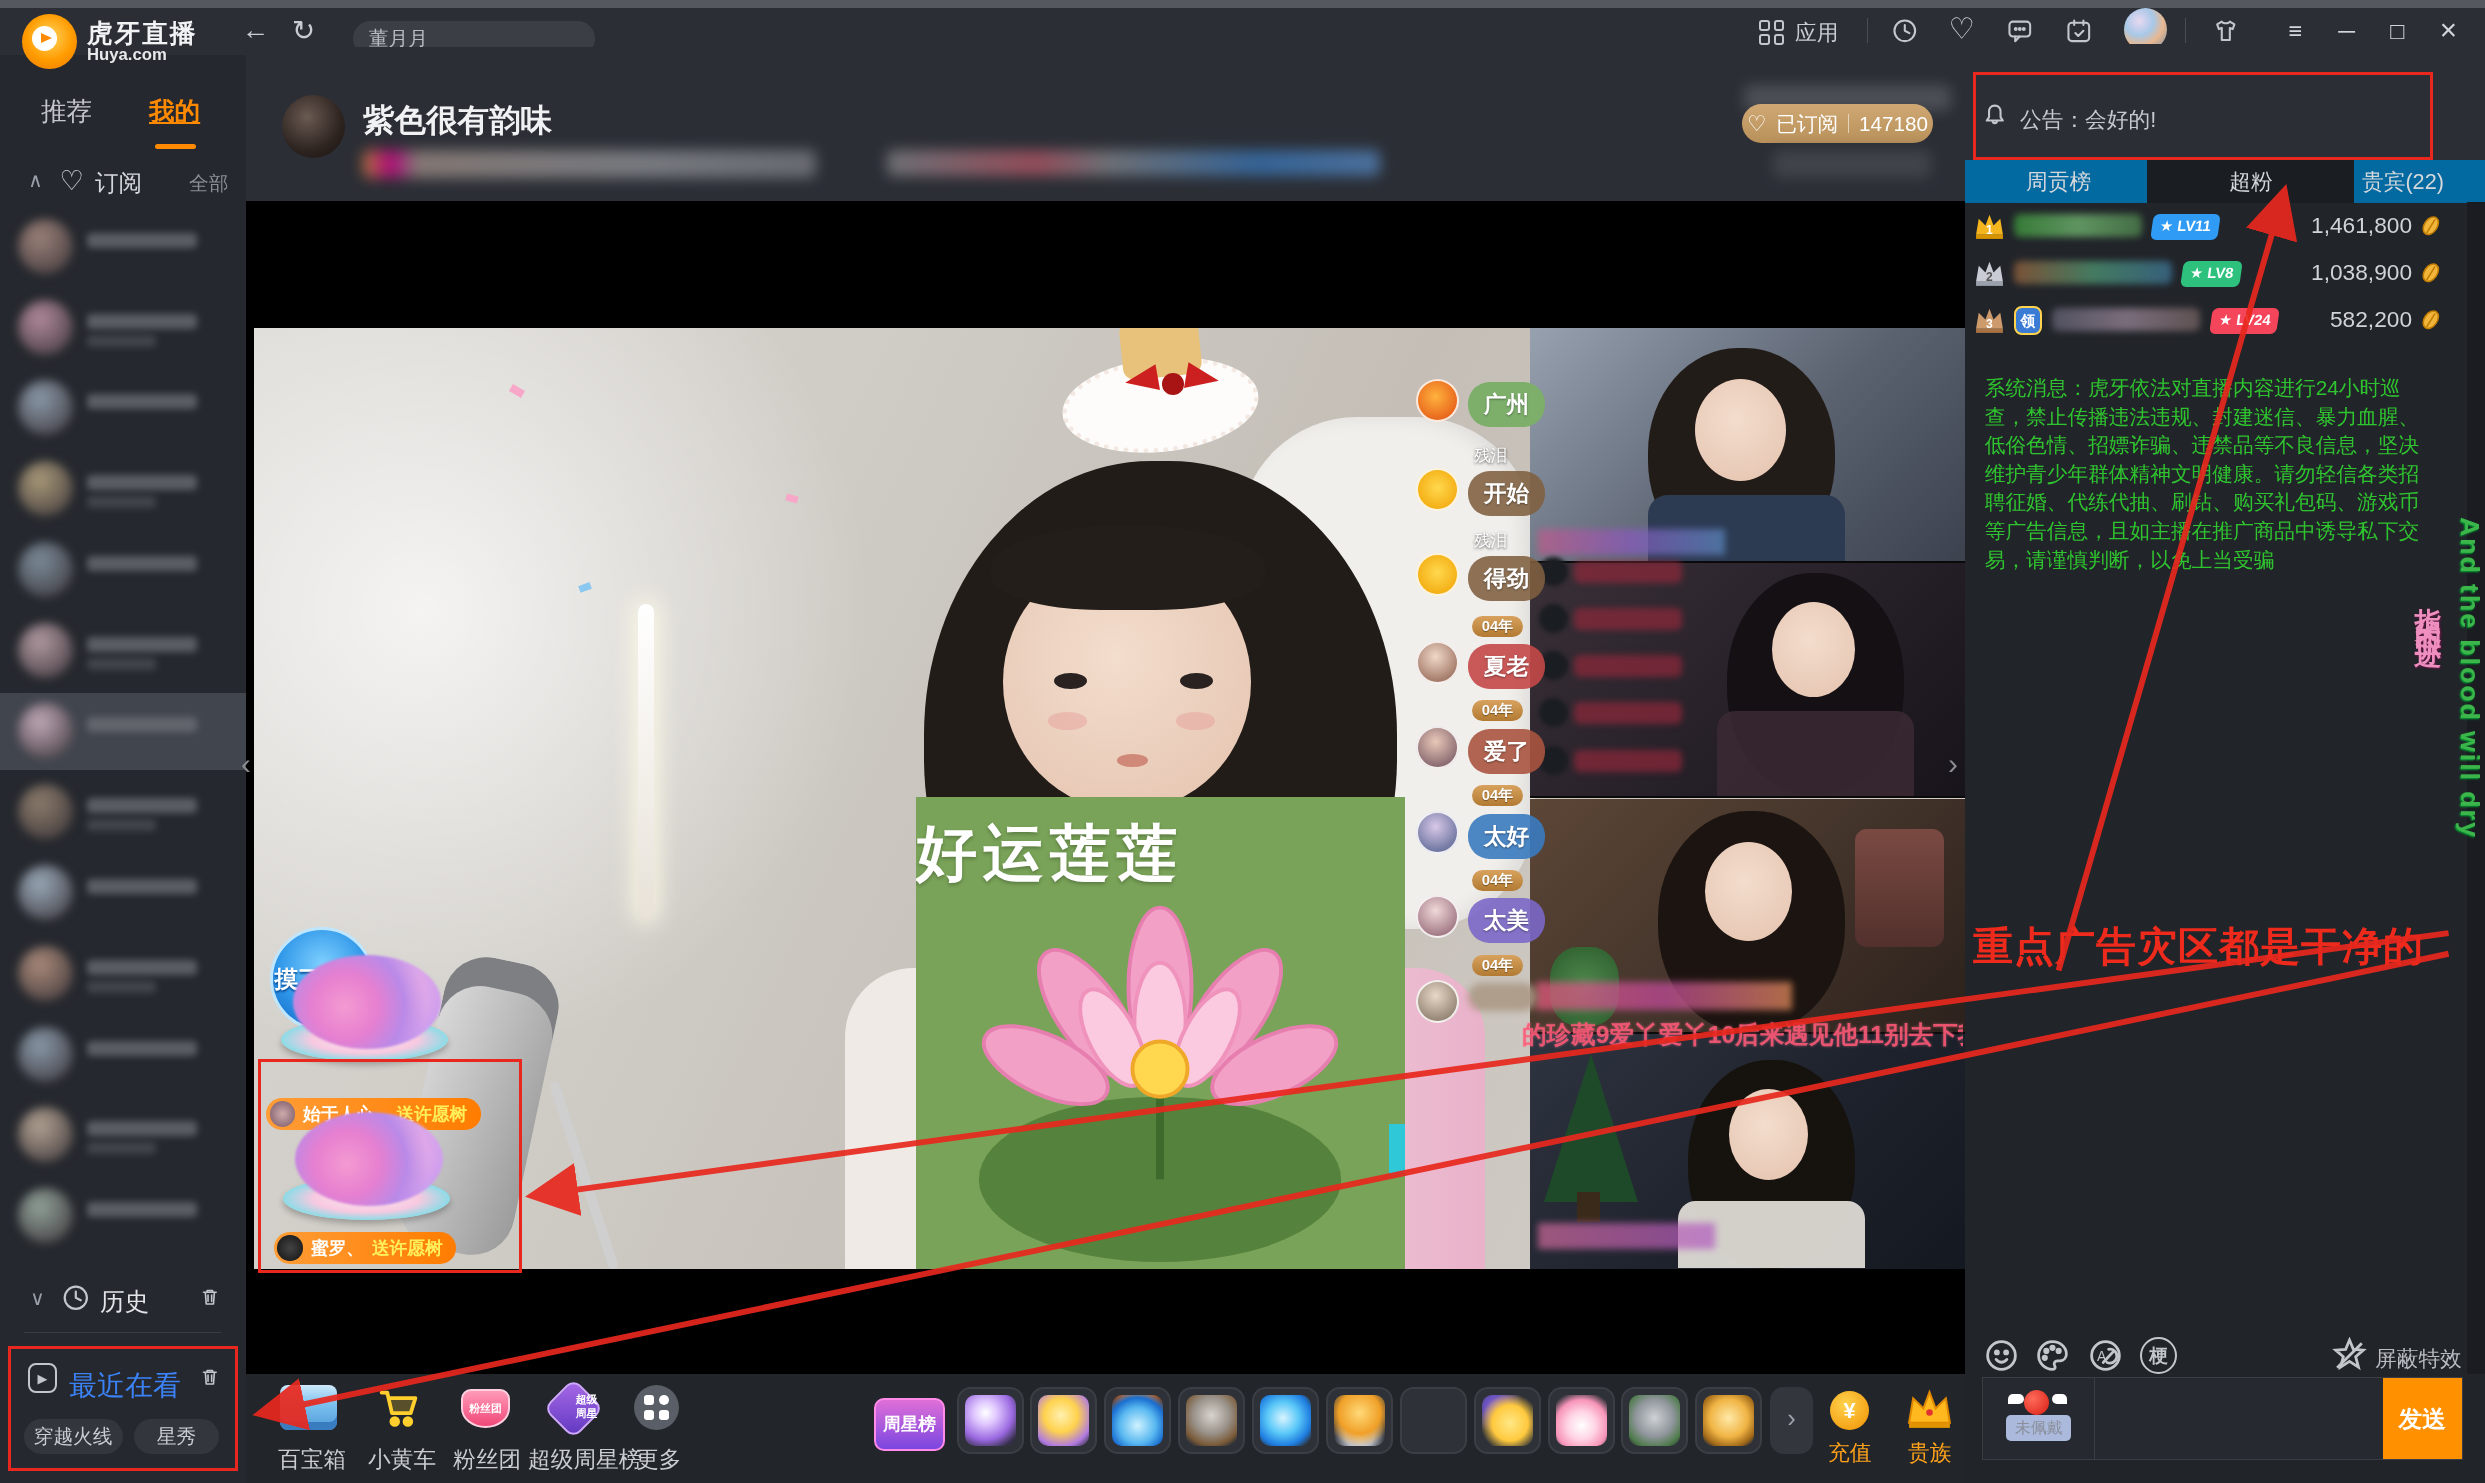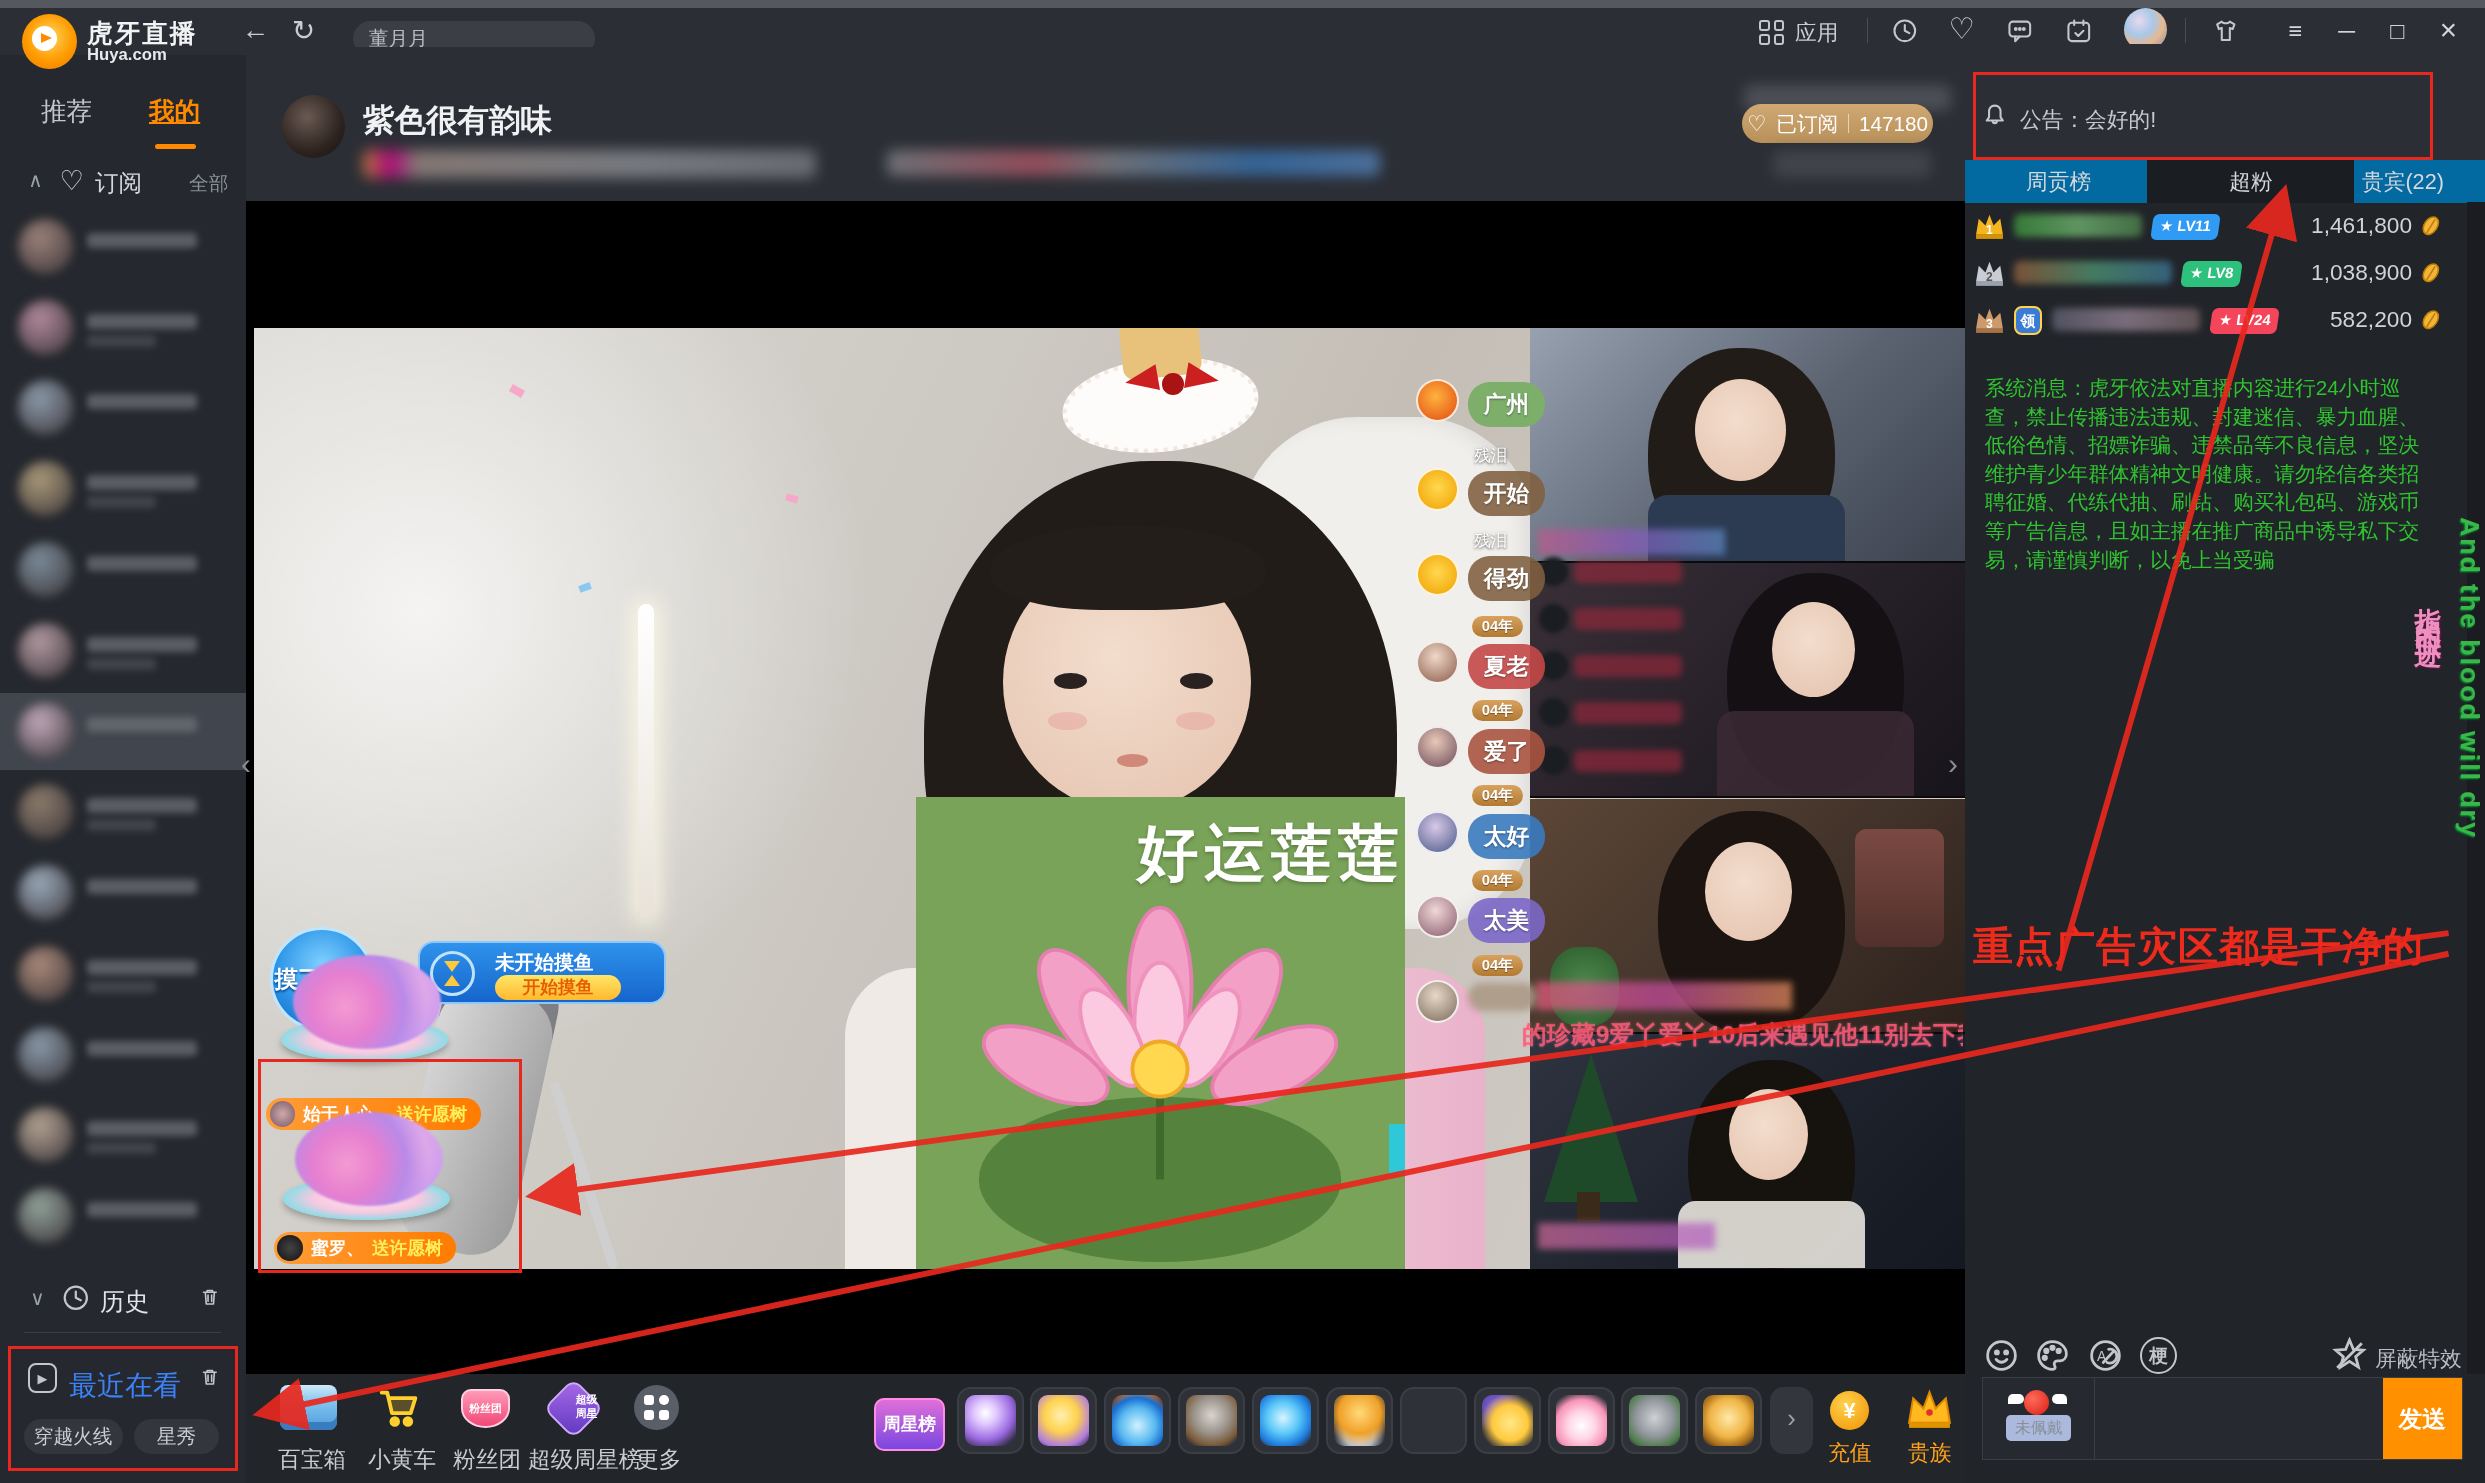--- a/index.html
+++ b/index.html
@@ -52,21 +52,21 @@
   .banner .bava{width:25.6px;height:25.6px;border-radius:50%;background:radial-gradient(circle,#caa,#756);}
   .banner .gift{color:#ffef5a;}
   .plate{position:absolute;width:167px;height:43px;border-radius:50%;background:radial-gradient(ellipse at 50% 50%,#fce9f2 0%,#f7c9e0 45%,#7adfe8 75%,#3fb9d6 100%);box-shadow:0 3.9px 5.9px rgba(0,0,0,.25);}
   .bloom{position:absolute;width:148px;height:94px;border-radius:50%;background:radial-gradient(circle at 35% 55%,#f49ad2 0%,#e67fd0 30%,#b98ae8 55%,rgba(185,138,232,0) 75%),radial-gradient(circle at 70% 40%,#f7b7e0 0%,#c89af0 45%,rgba(200,154,240,0) 70%);filter:blur(1px);}
   
   .fish-badge{position:absolute;width:104px;height:104px;border-radius:50%;background:radial-gradient(circle at 50% 35%,#7fd0ff 0%,#2e96e8 55%,#0f63c4 100%);border:3px solid #bfe6ff;display:flex;align-items:center;justify-content:center;color:#fff;font-weight:bold;font-size:23.6px;text-shadow:0 2px 2px #0b4e9a;}
   .fish-pill{position:absolute;width:248px;height:63px;border-radius:15.8px;background:linear-gradient(180deg,#2f93ec,#1565cc);border:2px solid #8cc8ff;}
   .fish-btn{position:absolute;background:linear-gradient(180deg,#ffe668,#ffb92e);border-radius:12.8px;color:#e85d00;font-weight:bold;font-size:17.7px;text-align:center;line-height:25.6px;cursor:pointer;}
   
   .lotus-card{position:absolute;left:662px;top:469px;width:489px;height:472px;background:#79a358;overflow:hidden;}
-  .lotus-title{position:absolute;left:0;top:15.8px;width:100%;text-align:right;color:#fff;font-size:61px;font-weight:bold;letter-spacing:5.9px;text-shadow:0 2px 3.9px rgba(0,0,0,.25);}
+  .lotus-title{position:absolute;left:0;top:15.8px;width:100%;text-align:left;color:#fff;font-size:61px;font-weight:bold;letter-spacing:5.9px;text-shadow:0 2px 3.9px rgba(0,0,0,.25);}
   
   .toolbar{left:246px;top:1374px;width:1719px;height:109px;background:#22252a;}
   .tool-label{position:absolute;font-size:22.7px;color:#c9ccd1;white-space:nowrap;}
   .slot{position:absolute;top:12.8px;width:67px;height:67px;border-radius:13.8px;background:#2e3138;border:2px solid #3b3e45;cursor:pointer;}
   .slot i{position:absolute;left:5.9px;top:5.9px;right:5.9px;bottom:5.9px;border-radius:9.9px;display:block;}
   .g1 i{background:radial-gradient(circle at 40% 35%,#fff 0%,#e0c8ff 25%,#9a68e0 60%,rgba(80,40,140,.2) 85%);}
   .g2 i{background:radial-gradient(circle at 45% 40%,#fff0b0 0%,#ffd24e 40%,#b07ae0 75%,rgba(90,50,150,.2) 95%);}
   .g3 i{background:radial-gradient(circle at 50% 60%,#cfF2ff 0%,#58b8f0 45%,#1a6ed0 70%,rgba(0,0,0,0) 88%),radial-gradient(circle at 50% 18%,#ffb23e 0%,rgba(255,120,30,.7) 35%,rgba(0,0,0,0) 60%);}
   .g4 i{background:radial-gradient(circle at 50% 40%,#d8d4ce 0%,#9a938b 45%,#7a5a38 75%,rgba(0,0,0,0) 90%);}
   .g5 i{background:radial-gradient(circle at 45% 45%,#d8f4ff 0%,#5ac8f8 40%,#1e7de0 70%,rgba(0,0,0,0) 90%);}
@@ -389,28 +389,20 @@
           </g>
           <circle cx="100" cy="94" r="14" fill="#ffd84f" stroke="#f0a828" stroke-width="2"></circle>
         </svg>
         <div class="abs" style="right:0;top:327px;width:15.8px;height:51px;background:#2ec8d8;"></div>
       </div>
 
       <div class="fish-badge" style="left:15.8px;top:599px;">
           <span>摸了个鱼</span>
         </div>
       <div class="abs" style="left:126px;top:638px;width:0;height:0;border-right:13.8px solid #fff;border-top:8.9px solid transparent;border-bottom:8.9px solid transparent;opacity:.9;"></div>
-      <div class="fish-pill" style="left:164px;top:613px;">
-        <div class="abs" style="left:9.9px;top:7.9px;width:45px;height:45px;border-radius:50%;border:3px solid #bfe2ff;">
-          <div class="abs" style="left:10.8px;top:6.9px;width:0;height:0;border-left:8.9px solid transparent;border-right:8.9px solid transparent;border-top:11.8px solid #ffc93e;"></div>
-          <div class="abs" style="left:10.8px;top:20.7px;width:0;height:0;border-left:8.9px solid transparent;border-right:8.9px solid transparent;border-bottom:11.8px solid #ffc93e;"></div>
-        </div>
-        <div class="abs" style="left:75px;top:5.9px;font-size:19.7px;font-weight:bold;color:#fff;">未开始摸鱼</div>
-        <div class="fish-btn" style="left:75px;top:31.5px;width:126px;height:25.6px;">开始摸鱼</div>
-      </div>
 
       <div class="plate" style="left:27.6px;top:690px;"></div>
       <div class="bloom" style="left:39px;top:627px;"></div>
       <div class="banner" style="left:11.8px;top:770px;">
         <span class="bava"></span>
         <span>始于人心...</span>
         <span class="gift">送许愿树</span>
       </div>
       <div class="plate" style="left:29.6px;top:849px;"></div>
       <div class="bloom" style="left:41px;top:784px;"></div>

